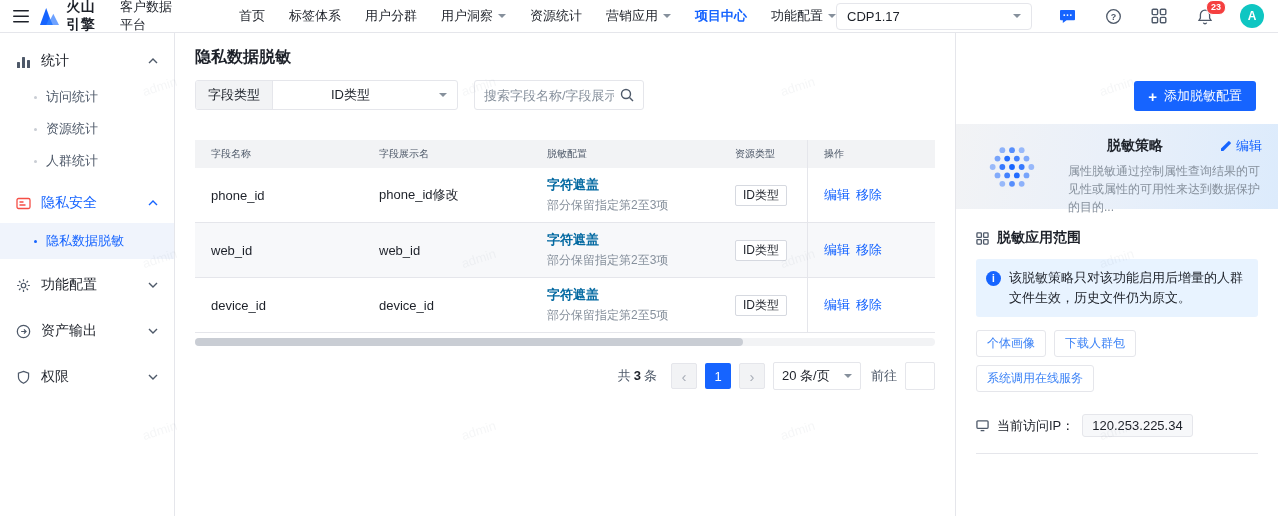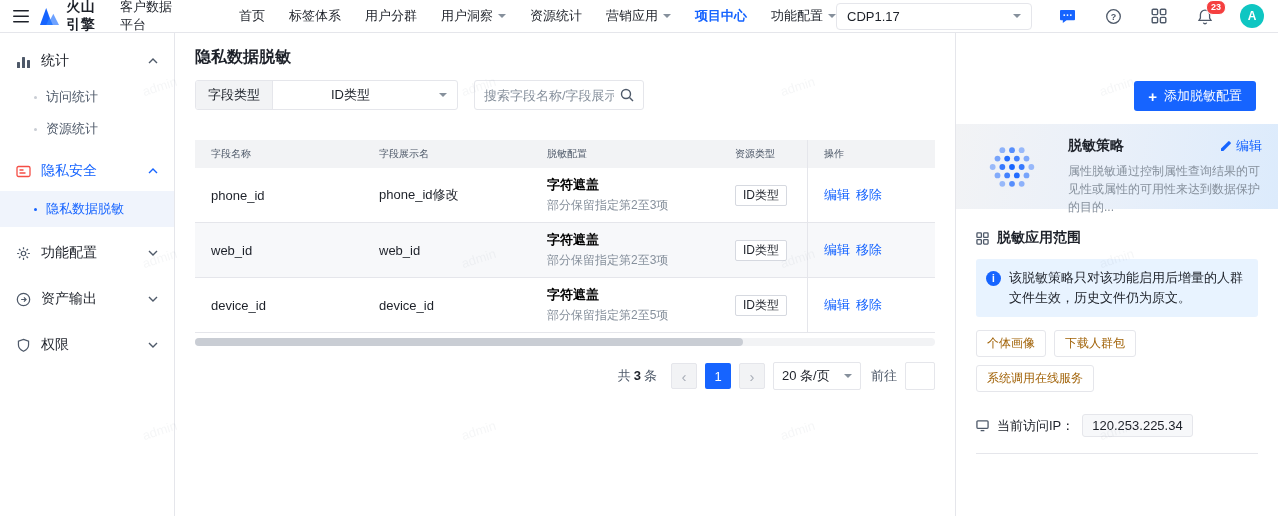--- a/index.html
+++ b/index.html
@@ -64,21 +64,21 @@
   .th { font-size:10px; color:#4e5969; font-weight:500; padding-left:16px; }
   .trow { display:flex; height:55px; align-items:center; border-bottom:1px solid #e5e6eb; background:#fff; }
   .trow.striped { background:#f7f8fa; }
   .td { padding-left:16px; font-size:13px; color:#1d2129; }
   .c1 { width:168px; flex-shrink:0; }
   .c2 { width:168px; flex-shrink:0; }
   .c3 { width:188px; flex-shrink:0; }
   .c4 { width:88px;  flex-shrink:0; }
   .c5 { flex:1; align-self:stretch; display:flex; align-items:center; border-left:1px solid #e5e6eb; }
   .thead .c5 { align-self:stretch; }
-  .mask-title { font-weight:600; font-size:13px; color:#000000; }
+  .mask-title { font-weight:600; font-size:13px; color:#0369a1; }
   .mask-detail { margin-top:3px; font-size:12px; color:#86909c; }
   .tag-type { display:inline-block; border:1px solid #d6d9e0; border-radius:2px; background:#fff; padding:1px 7px; font-size:12px; color:#1d2129; }
   .op-link { color:#1664ff; cursor:pointer; text-decoration:none; font-size:13px; }
   .op-link + .op-link { margin-left:6px; }
 
   .hr-scroll { height:8px; background:#f2f3f5; border-radius:4px; margin-top:5px; position:relative; }
   .hr-thumb { position:absolute; left:0; top:0; height:8px; width:74%; background:#c9cdd4; border-radius:4px; cursor:pointer; }
 
   
   .pagination { margin-top:16px; display:flex; align-items:center; justify-content:flex-end; gap:8px; font-size:13px; color:#4e5969; }
@@ -92,32 +92,32 @@
 
   
   .right-panel { width:323px; flex-shrink:0; border-left:1px solid #e5e6eb; background:#fff; display:flex; flex-direction:column; }
   .add-row { display:flex; justify-content:flex-end; padding:48px 22px 13px; }
   .add-btn { background:#1664ff; color:#fff; border:none; height:30px; padding:0 14px; border-radius:3px; font-size:13px; display:flex; align-items:center; gap:7px; cursor:pointer; font-family:inherit; }
   .add-btn .plus { font-size:15px; font-weight:700; line-height:1; }
 
   .banner { height:85px; background:linear-gradient(100deg,#f2f3f5 0%,#eaf0f9 45%,#dcebfc 100%); display:flex; align-items:flex-start; }
   .banner-art { width:112px; height:85px; display:flex; align-items:center; justify-content:center; flex-shrink:0; }
   .banner-body { flex:1; padding:13px 16px 0 0; min-width:0; }
-  .banner-title-row { display:flex; align-items:center; justify-content:space-between; }
+  .banner-title-row { display:flex; align-items:center; justify-content:space-between;margin-left:39px; }
   .banner-title { font-size:14px; font-weight:700; color:#1d2129; }
   .edit-link { color:#1664ff; font-size:13px; display:flex; align-items:center; gap:4px; cursor:pointer; text-decoration:none; }
   .banner-desc { margin-top:7px; font-size:12px; color:#86909c; line-height:1.5; }
 
   .panel-section { padding:20px 20px 0; }
   .section-title { display:flex; align-items:center; gap:8px; font-size:14px; font-weight:700; color:#1d2129; }
   .sicon { color:#4e5969; display:flex; }
   .notice { margin-top:12px; background:#e8f3ff; border-radius:3px; padding:9px 10px; display:flex; gap:8px; font-size:13px; line-height:1.55; color:#1d2129; }
   .info-dot { width:15px; height:15px; border-radius:50%; background:#1664ff; color:#fff; font-size:10px; font-weight:700; display:flex; align-items:center; justify-content:center; flex-shrink:0; margin-top:3px; font-style:normal; }
   .tag-row { margin-top:13px; display:flex; gap:8px; flex-wrap:wrap; }
-  .tag-outline { border:1px solid #e5e6eb; background:#fff; border-radius:3px; padding:4px 10px; font-size:12px; color:#a16207; white-space:nowrap; }
+  .tag-outline { border:1px solid #e5e6eb; background:#fff; border-radius:3px; padding:4px 10px; font-size:12px; color:#3b82f6; white-space:nowrap; }
   .ip-row { margin-top:22px; display:flex; align-items:center; gap:8px; font-size:13px; color:#1d2129; }
   .ip-value { background:#f7f8fa; border:1px solid #e5e6eb; border-radius:3px; padding:3px 9px; font-size:13px; }
   .panel-divider { border:none; border-top:1px solid #e5e6eb; margin:16px 20px 0; }
   .wl-section { padding:14px 20px 0; }
   .wl-sub { margin-top:10px; font-size:12px; color:#86909c; }
 </style>
 </head>
 <body>
 
 <header class="topbar">
@@ -219,20 +219,23 @@
             <polyline points="1,5 5,1 9,5"></polyline>
           </svg>
         </span>
     </div>
     <div class="side-sub">
         <span>访问统计</span>
       </div>
     <div class="side-sub">
         <span>资源统计</span>
       </div>
+    <div class="side-sub">
+        <span>人群统计</span>
+      </div>
     <div class="side-gap"></div>
     <div class="side-group active">
       <span class="gicon gicon-red">
         <svg width="15" height="15" viewBox="0 0 15 15" fill="none" stroke="#f54e45" stroke-width="1.3">
             <rect x="1" y="2.5" width="13" height="10" rx="1.5"></rect>
             <path d="M3.5 6h4M3.5 9h6"></path>
           </svg>
       </span>
       <span>隐私安全</span>
       <span class="chev">

